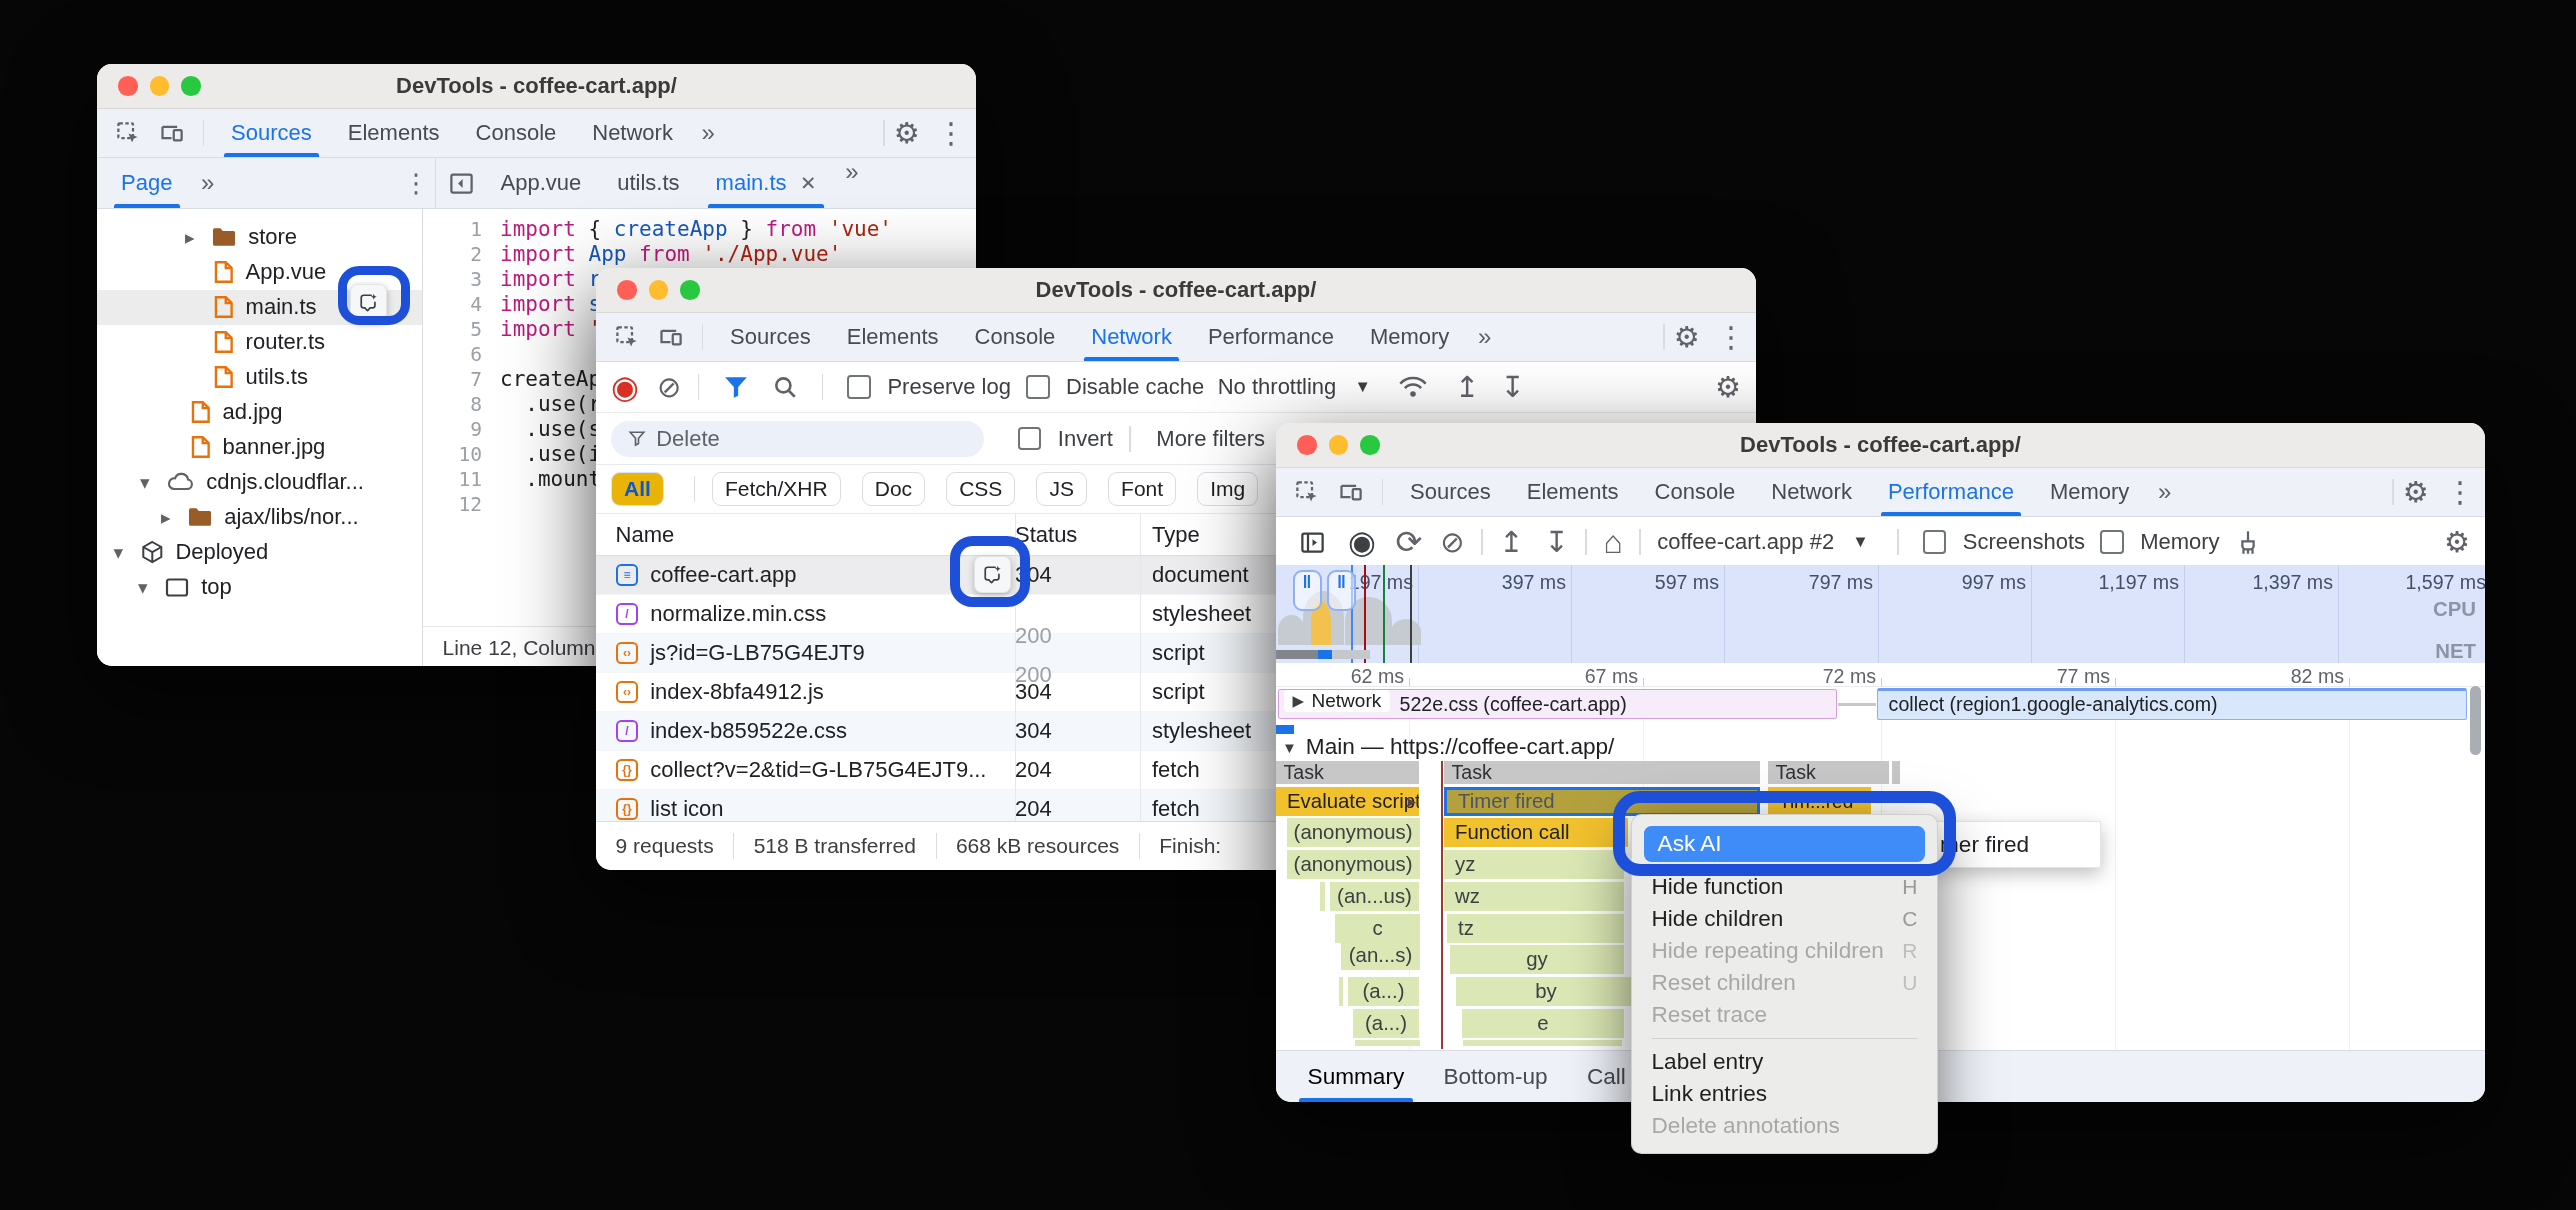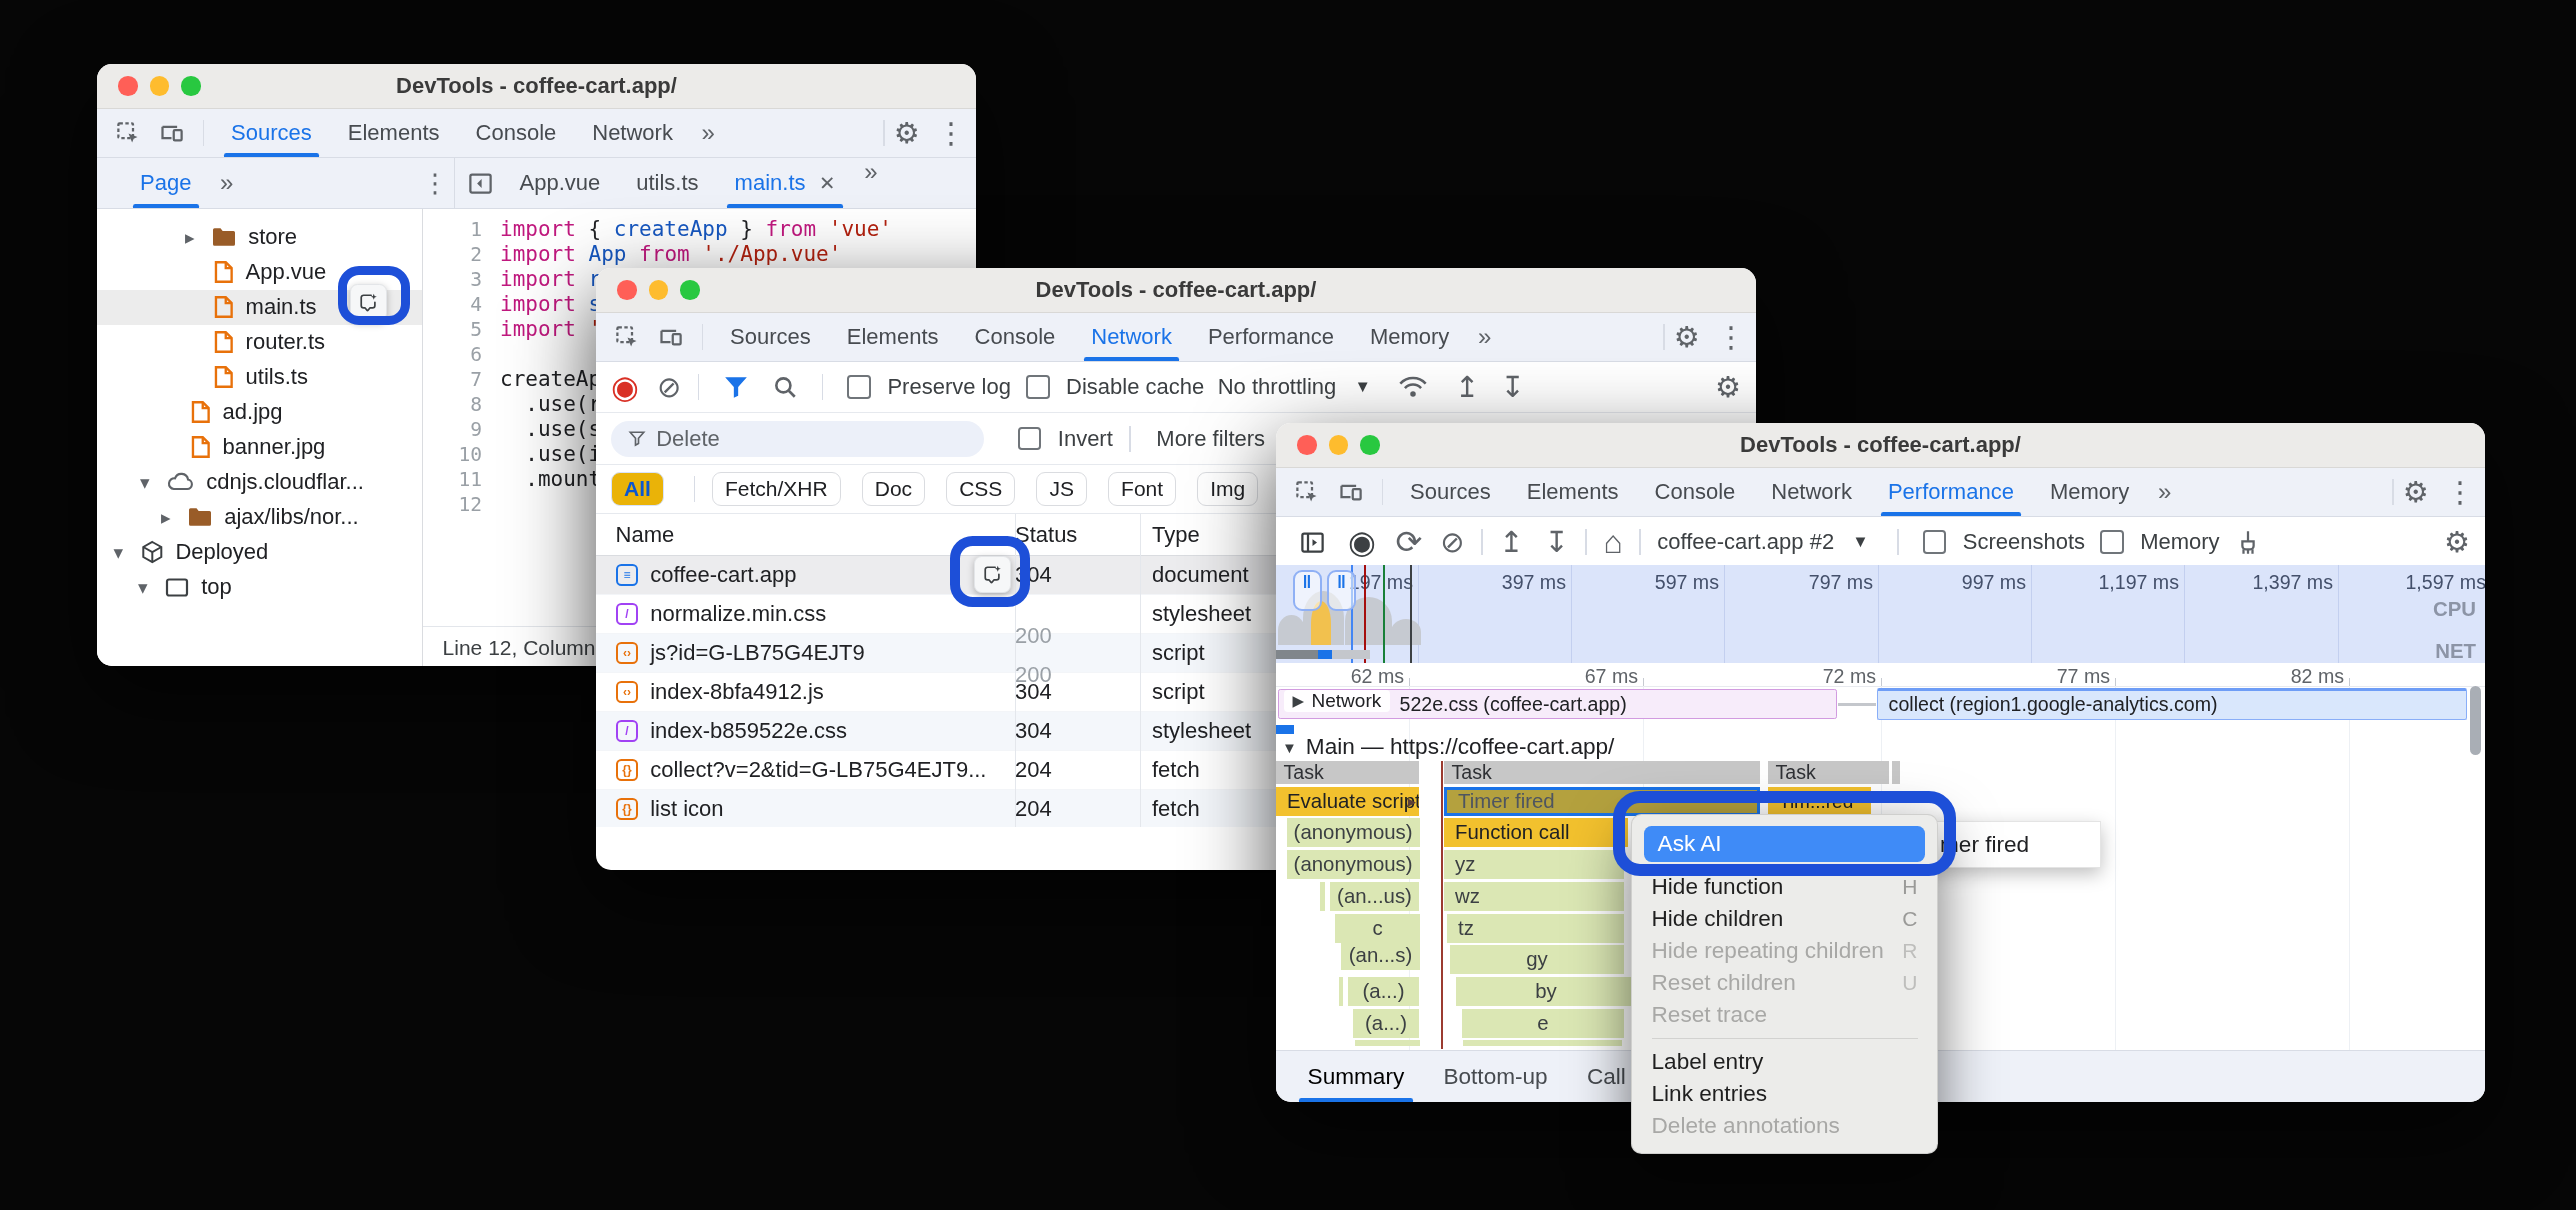--- a/index.html
+++ b/index.html
@@ -17,21 +17,21 @@
   .tab.on::after{content:"";position:absolute;left:10.6px;right:10.6px;bottom:0;height:3.8px;background:#1A73E8;border-radius:2.3px 2.3px 0 0;}
   .itab{margin:0 7.5px;display:flex;align-items:center;}
   .vdiv{width:1.5px;height:26px;background:#D8DCE5;margin:0 9px;flex:none;}
   .sp{flex:1;}
   .glyph{font-size:29px;color:#5F6368;line-height:1;}
   .chev{font-size:24px;color:#5F6368;padding:0 10.6px;}
   .toolbar{height:50px;background:#fff;border-bottom:0.8px solid #E6E9EE;display:flex;align-items:center;padding:0 15px;gap:7.5px;font-size:22px;color:#3C4043;}
   .cb{width:19.6px;height:19.6px;border:2.3px solid #70757A;border-radius:3.8px;margin:0 9px 0 7.5px;flex:none;}
   .caret{font-size:16.6px;color:#3C4043;margin-left:10.6px;}
   
-  .subrow{height:50px;background:#EEF1F8;border-bottom:0.8px solid #D8DCE5;display:flex;align-items:stretch;font-size:22px;color:#474B50;padding-left:19px;}
+  .subrow{height:50px;background:#EEF1F8;border-bottom:0.8px solid #D8DCE5;display:flex;align-items:stretch;font-size:22px;color:#474B50;}
   .paneL{width:326px;display:flex;align-items:center;border-right:0.8px solid #D8DCE5;padding:0 6px;}
   .trow{height:35px;display:flex;align-items:center;font-size:22px;color:#202124;}
   .trow.sel{background:#ECECEC;}
   .exp{font-size:19px;color:#5F6368;margin-right:10.6px;width:16.6px;flex:none;}
   .ticon{margin-right:12px;flex:none;display:flex;}
   .w1body{display:flex;height:460px;}
   .tree{width:326px;border-right:0.8px solid #DADCE0;background:#fff;padding-top:10.6px;box-sizing:border-box;}
   .edwrap{flex:1;position:relative;background:#fff;padding-top:7.5px;}
   .cl{display:flex;height:25px;align-items:center;}
   .gut{width:59px;text-align:right;color:#9AA0A6;font-family:"DejaVu Sans Mono",monospace;font-size:19.6px;padding-right:18px;flex:none;}
@@ -476,20 +476,29 @@
       </div>
       <div class="nrow t">
         <span class="nc1">
             <span class="ric js">{}</span>
             <span>list icon</span>
           </span>
         <span class="nc2">204</span>
         <span class="nc3">fetch</span>
       </div>
     </div>
+    <div class="nfooter">
+      <span>9 requests</span>
+      <span class="fdiv"></span>
+      <span>518 B transferred</span>
+      <span class="fdiv"></span>
+      <span>668 kB resources</span>
+      <span class="fdiv"></span>
+      <span>Finish:</span>
+    </div>
   </div>
 
   <div class="aibtn" style="left:974px;top:556px;width:35px;height:35px;z-index:4">
     <svg width="22.6" height="22.6" viewBox="0 0 24 24" fill="none" stroke="#3C4043" stroke-width="1.8" stroke-linecap="round" stroke-linejoin="round">
         <path d="M15 4.5H7A2.5 2.5 0 0 0 4.5 7v8.5A2.5 2.5 0 0 0 7 18h1.6l2 2.5a.7.7 0 0 0 1.1 0l2-2.5h2.8a2.5 2.5 0 0 0 2.5-2.5V12"></path>
         <path d="M17.8 3l.9 2.2 2.3.9-2.3.9-.9 2.2-.9-2.2-2.2-.9 2.2-.9z" fill="#3C4043" stroke="none"></path>
       </svg>
   </div>
   <div class="ring" style="left:950px;top:536px;width:80px;height:71px;border-width:10.6px;border-radius:22.6px;z-index:4"></div>
 

